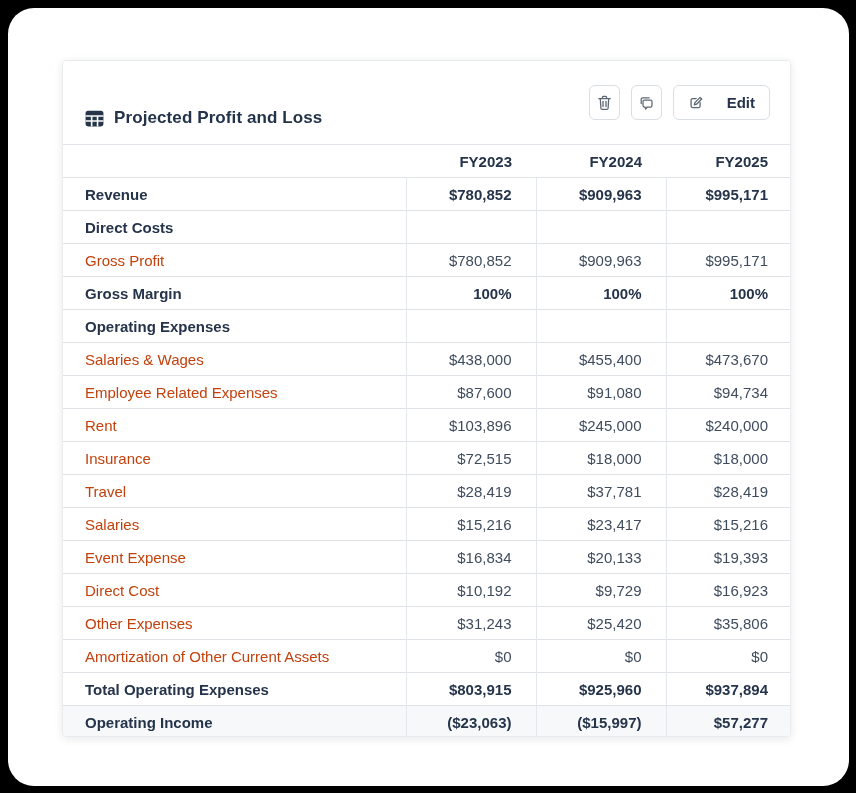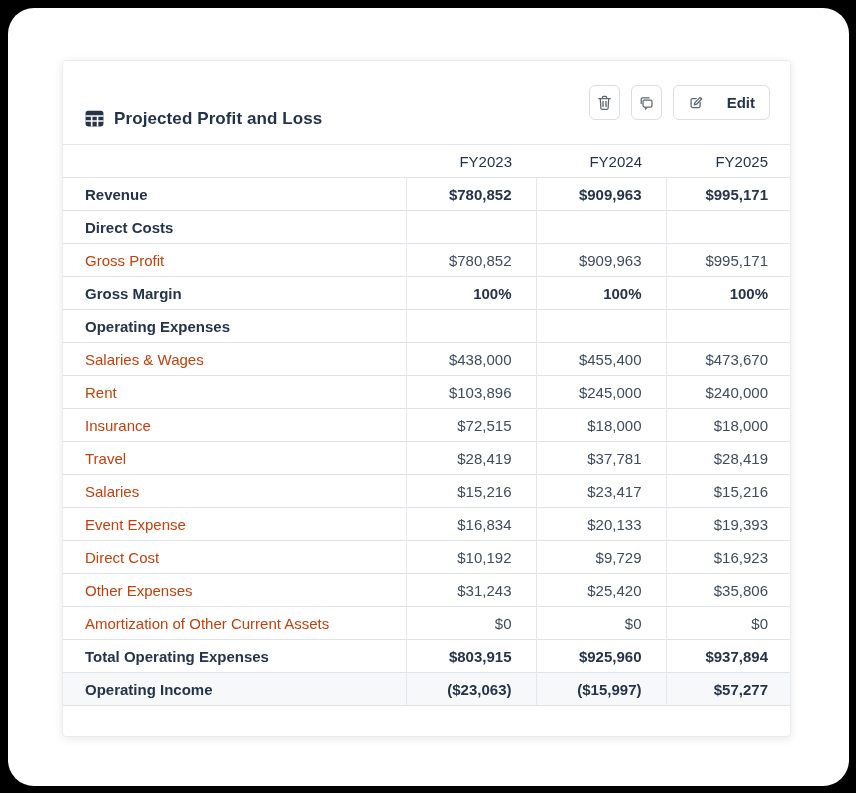--- a/index.html
+++ b/index.html
@@ -30,21 +30,20 @@
   .card-header {
     height: 83px;
     display: flex;
     align-items: center;
     justify-content: space-between;
     padding: 0 20px 0 21px;
     background: #ffffff;
   }
   .title-group {
     display: flex;
-    align-items: center;
     gap: 9px;
     margin-top: 32px;
   }
   .card-title {
     font-size: 17px;
     font-weight: 700;
     color: #22334a;
     letter-spacing: 0.1px;
   }
   .actions {
@@ -84,21 +83,21 @@
   col.c-fy3 { width: 126px; }
   thead tr { border-top: 1px solid #e2e6ea; }
   tr { border-bottom: 1px solid #dfe3e8; }
   th, td {
     height: 33px;
     vertical-align: middle;
     white-space: nowrap;
     overflow: hidden;
   }
   th {
-    font-weight: 400;
+    font-weight: 700;
     color: #25344a;
     text-align: right;
     padding-right: 24px;
   }
   th.corner { padding: 0; }
   td.label-cell {
     text-align: left;
     padding-left: 22px;
     color: #c2410c;
     font-weight: 400;
@@ -218,20 +217,26 @@
             <td class="value-cell"></td>
             <td class="value-cell"></td>
           </tr>
           <tr>
             <td class="label-cell">Salaries &amp; Wages</td>
             <td class="value-cell">$438,000</td>
             <td class="value-cell">$455,400</td>
             <td class="value-cell">$473,670</td>
           </tr>
           <tr>
+            <td class="label-cell">Employee Related Expenses</td>
+            <td class="value-cell">$87,600</td>
+            <td class="value-cell">$91,080</td>
+            <td class="value-cell">$94,734</td>
+          </tr>
+          <tr>
             <td class="label-cell">Rent</td>
             <td class="value-cell">$103,896</td>
             <td class="value-cell">$245,000</td>
             <td class="value-cell">$240,000</td>
           </tr>
           <tr>
             <td class="label-cell">Insurance</td>
             <td class="value-cell">$72,515</td>
             <td class="value-cell">$18,000</td>
             <td class="value-cell">$18,000</td>

